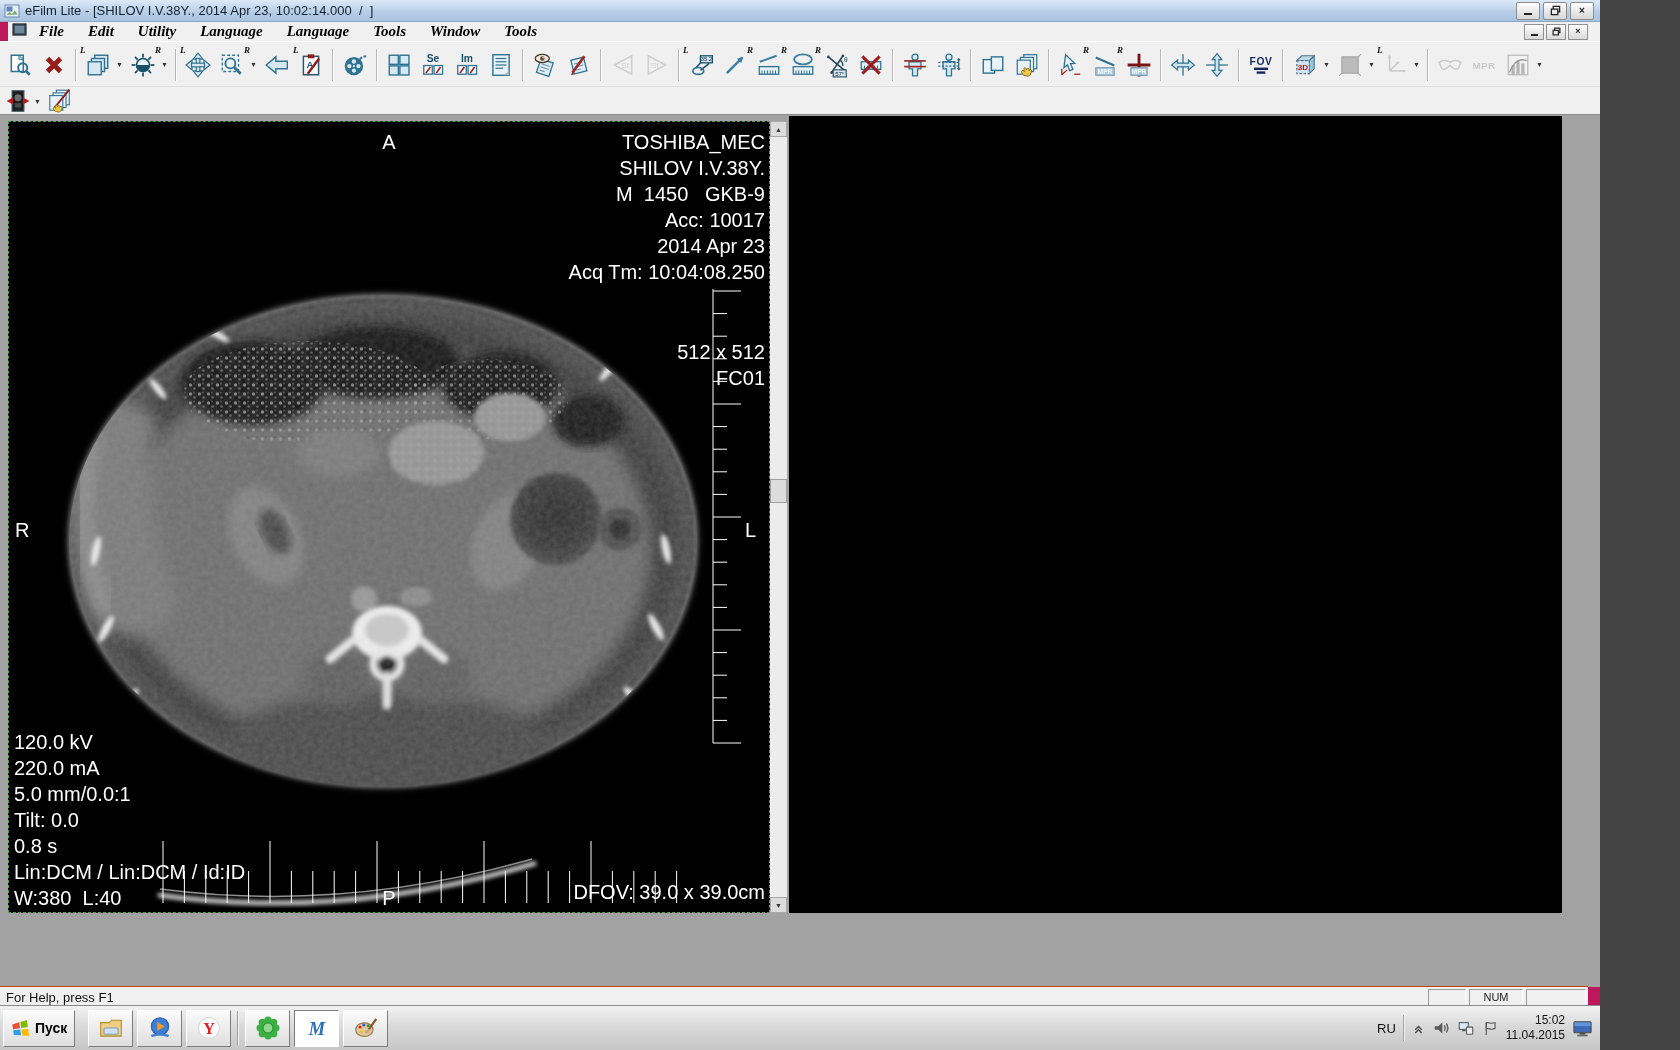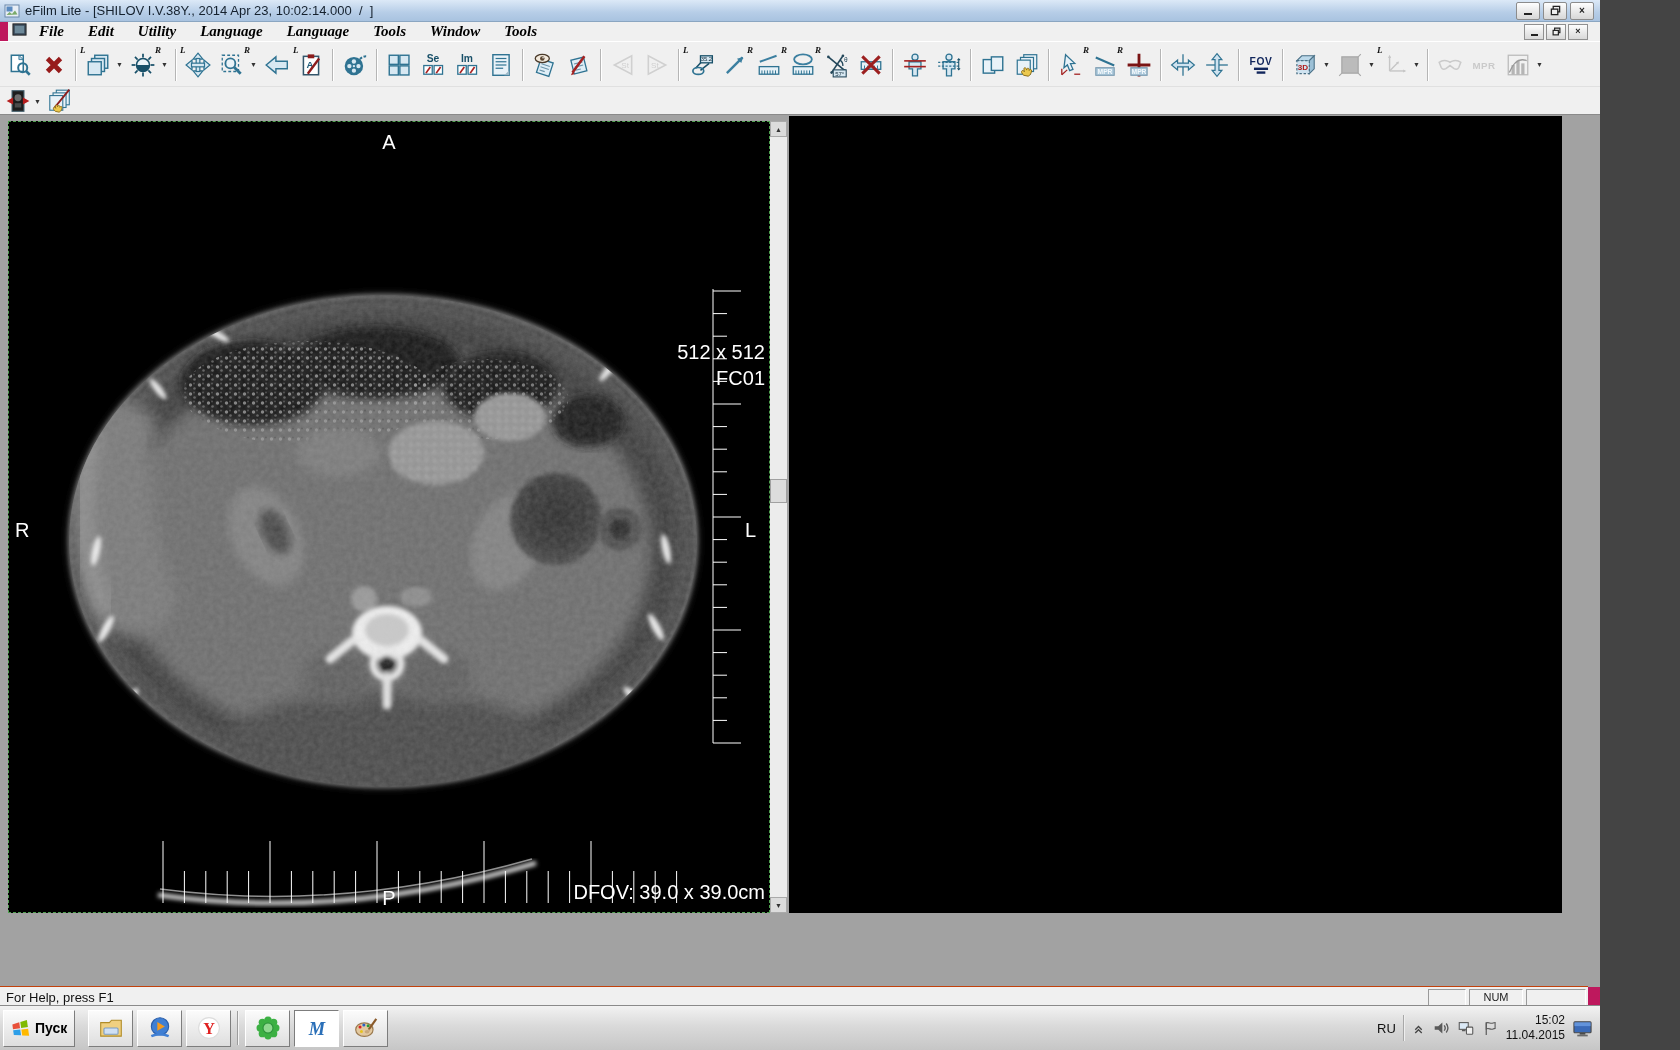--- a/index.html
+++ b/index.html
@@ -814,23 +814,25 @@
             <line x1="561.5999999999999" y1="750" x2="561.5999999999999" y2="782"></line>
             <line x1="583" y1="720" x2="583" y2="782"></line>
             <line x1="604.4" y1="750" x2="604.4" y2="782"></line>
             <line x1="625.8" y1="750" x2="625.8" y2="782"></line>
             <line x1="647.2" y1="750" x2="647.2" y2="782"></line>
             <line x1="668.5999999999999" y1="750" x2="668.5999999999999" y2="782"></line>
           </g>
       </svg>
 
       <div class="ov ov-a">A</div>
+      <div class="ov ov-tr"><div class="oline">TOSHIBA_MEC</div><div class="oline">SHILOV I.V.38Y.</div><div class="oline">M  1450   GKB-9</div><div class="oline">Acc: 10017</div><div class="oline">2014 Apr 23</div><div class="oline">Acq Tm: 10:04:08.250</div></div>
       <div class="ov ov-mx"><div class="oline">512 x 512</div><div class="oline">FC01</div></div>
       <div class="ov ov-r">R</div>
       <div class="ov ov-l">L</div>
+      <div class="ov ov-bl"><div class="oline">120.0 kV</div><div class="oline">220.0 mA</div><div class="oline">5.0 mm/0.0:1</div><div class="oline">Tilt: 0.0</div><div class="oline">0.8 s</div><div class="oline">Lin:DCM / Lin:DCM / Id:ID</div><div class="oline">W:380  L:40</div></div>
       <div class="ov ov-p">P</div>
       <div class="ov ov-dfov">DFOV: 39.0 x 39.0cm</div>
     </div>
 
     <div class="vscroll">
       <div class="sbtn up">▲</div>
       <div class="sthumb"></div>
       <div class="sbtn down">▼</div>
     </div>
 

